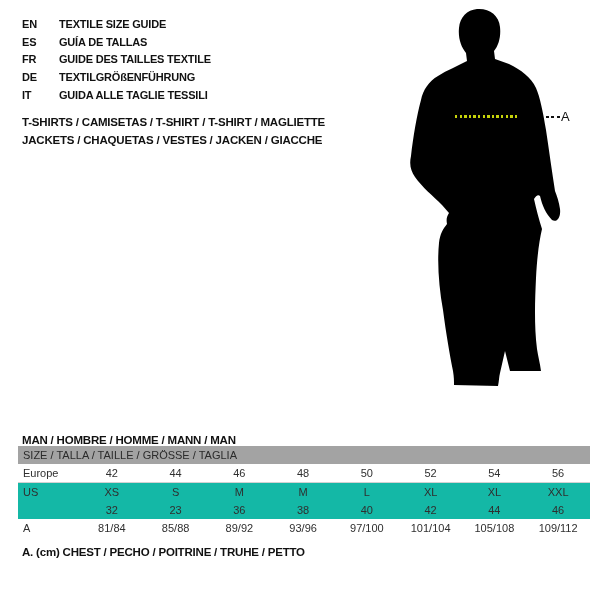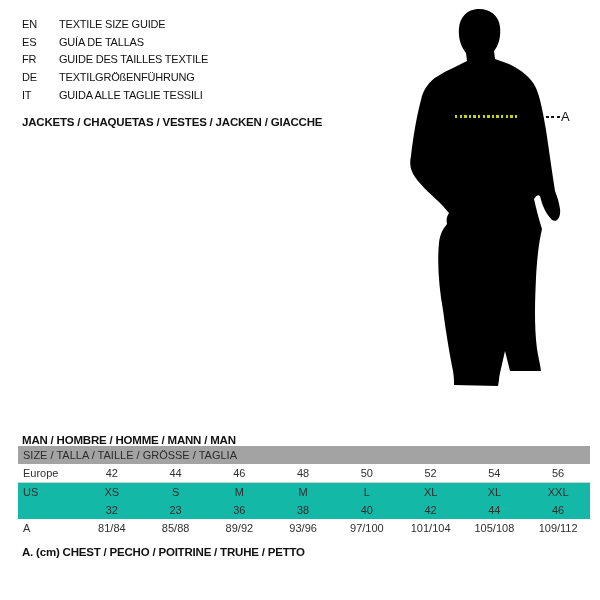--- a/index.html
+++ b/index.html
@@ -3,21 +3,21 @@
 <meta charset="utf-8">
 <style>
   html,body{margin:0;padding:0;}
   body{
     width:600px;height:600px;background:#ffffff;position:relative;
     font-family:"Liberation Sans", sans-serif;color:#111;overflow:hidden;
   }
   .abs{position:absolute;}
 
   
-  .lang-list{left:22px;top:16px;font-size:11px;font-weight:400;letter-spacing:-0.2px;}
+  .lang-list{left:22px;top:16px;font-size:11px;font-weight:700;letter-spacing:-0.2px;}
   .lang-row{display:flex;line-height:17.7px;}
   .lang-code{width:37px;flex:0 0 37px;}
   .lang-label{white-space:nowrap;}
 
   
   .categories{left:22px;top:113px;font-size:11.5px;font-weight:700;letter-spacing:-0.2px;line-height:18px;}
   .category-line{white-space:nowrap;}
 
   
   .man-svg{left:0;top:0;width:600px;height:600px;}
@@ -70,20 +70,21 @@
     <span class="lang-code">DE</span>
     <span class="lang-label">TEXTILGRÖßENFÜHRUNG</span>
   </div>
   <div class="lang-row">
     <span class="lang-code">IT</span>
     <span class="lang-label">GUIDA ALLE TAGLIE TESSILI</span>
   </div>
 </div>
 
 <div class="abs categories">
+  <div class="category-line">T-SHIRTS / CAMISETAS / T-SHIRT / T-SHIRT / MAGLIETTE</div>
   <div class="category-line">JACKETS / CHAQUETAS / VESTES / JACKEN / GIACCHE</div>
 </div>
 
 <svg class="abs man-svg" viewBox="0 0 600 600" xmlns="http://www.w3.org/2000/svg" aria-hidden="true">
   <path fill="#000000" d="
     M477,9
     C467,10 460,17 459,28
     C458,38 461,47 466,53
     L467,61
     C458,66 447,70 438,76

